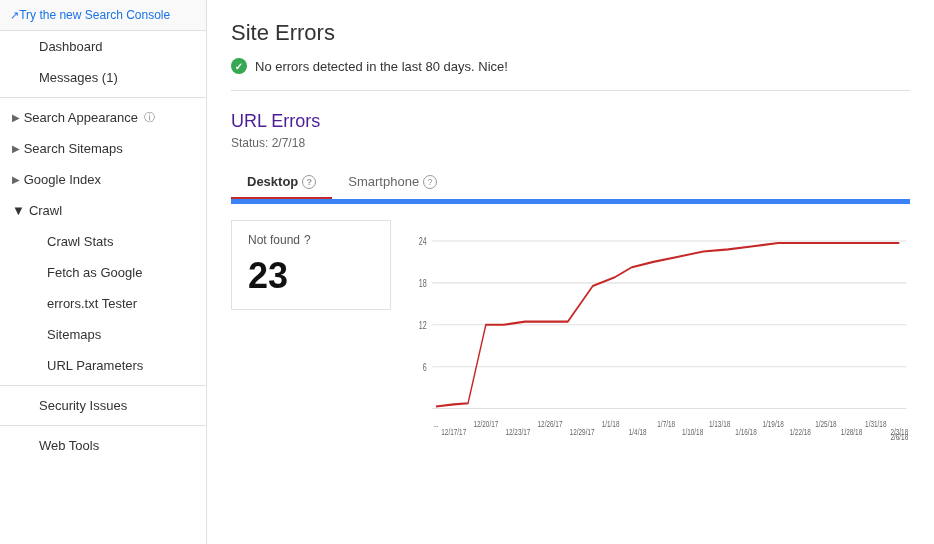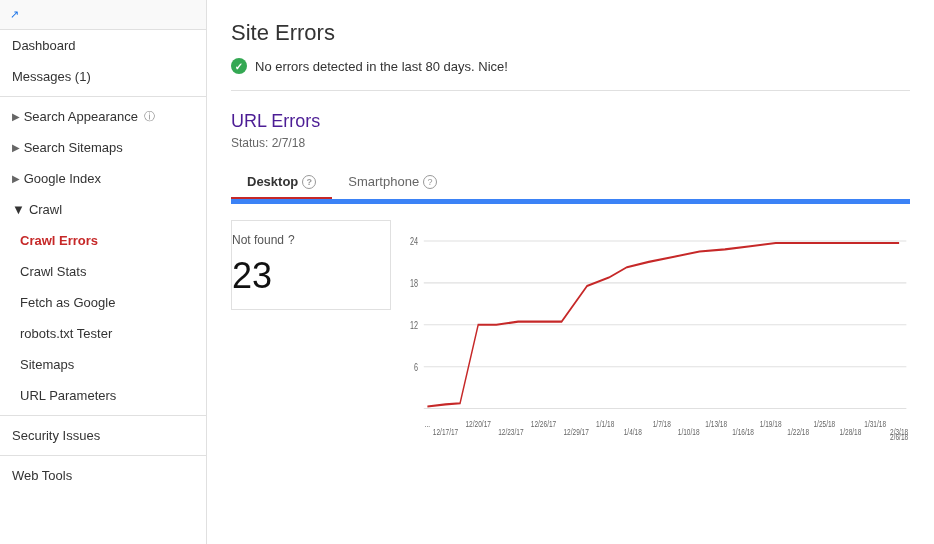--- a/index.html
+++ b/index.html
@@ -34,20 +34,21 @@
       color: #1a73e8;
     }
     .sidebar-item {
       padding: 8px 12px;
       cursor: pointer;
       display: flex;
       align-items: flex-end;
       gap: 4px;
       color: #333;
       font-size: 13px;
+      margin-left: 27px;
     }
     .sidebar-item.active { color: #c62828; font-weight: bold; padding-left: 20px; }
     .sidebar-item.sub { padding-left: 20px; }
     .sidebar-section {
       padding: 8px 12px;
       cursor: pointer;
       display: flex;
       align-items: center;
       gap: 4px;
       color: #333;
@@ -154,38 +155,38 @@
 
     
     .chart-wrapper {
       display: flex;
       gap: 0;
     }
 
     
     .not-found-card {
       border: 1px solid #e0e0e0;
-      padding: 12px 0;
+      padding: 12px 16px;
       min-width: 160px;
       max-width: 180px;
       height: fit-content;
-      margin-right: 11px;
+      margin-right: 20px;
       flex-shrink: 0;
     }
     .not-found-label {
       font-size: 12px;
       color: #555;
       display: flex;
       align-items: center;
       gap: 4px;
       margin-bottom: 8px;
     }
     .not-found-count {
       font-size: 36px;
-      font-weight: normal;
+      font-weight: bold;
       color: #111;
     }
 
     
     .chart-container {
       flex: 1;
       position: relative;
       height: 220px;
     }
 
@@ -202,20 +203,21 @@
       font-size: 9px;
       fill: #666;
     }
   </style>
 </head>
 <body>
 
 <div id="sidebar">
   <div class="sidebar-try-new">
     <span class="ext-icon">↗</span>
+    <a href="#">Try the new Search Console</a>
   </div>
 
   <div class="sidebar-item">
     <span>Dashboard</span>
   </div>
   <div class="sidebar-item">
     <span>Messages (1)</span>
   </div>
 
   <hr class="sidebar-divider">
@@ -234,31 +236,28 @@
   <div class="sidebar-section">
     <span class="arrow">▶</span>
     <span>Google Index</span>
   </div>
 
   <div class="sidebar-crawl-header">
     <span class="arrow">▼</span>
     <span>Crawl</span>
   </div>
 
-  <div class="sidebar-item active">
-    <span>Crawl Errors</span>
-  </div>
   <div class="sidebar-item sub">
     <span>Crawl Stats</span>
   </div>
   <div class="sidebar-item sub">
     <span>Fetch as Google</span>
   </div>
   <div class="sidebar-item sub">
-    <span>robots.txt Tester</span>
+    <span>errors.txt Tester</span>
   </div>
   <div class="sidebar-item sub">
     <span>Sitemaps</span>
   </div>
   <div class="sidebar-item sub">
     <span>URL Parameters</span>
   </div>
 
   <hr class="sidebar-divider">
 

